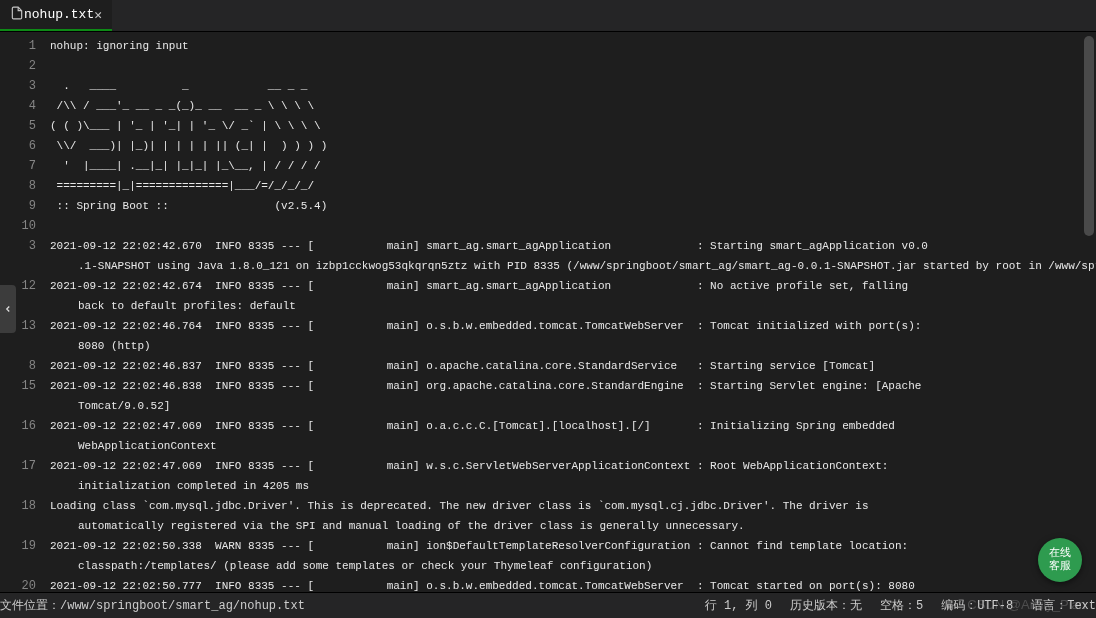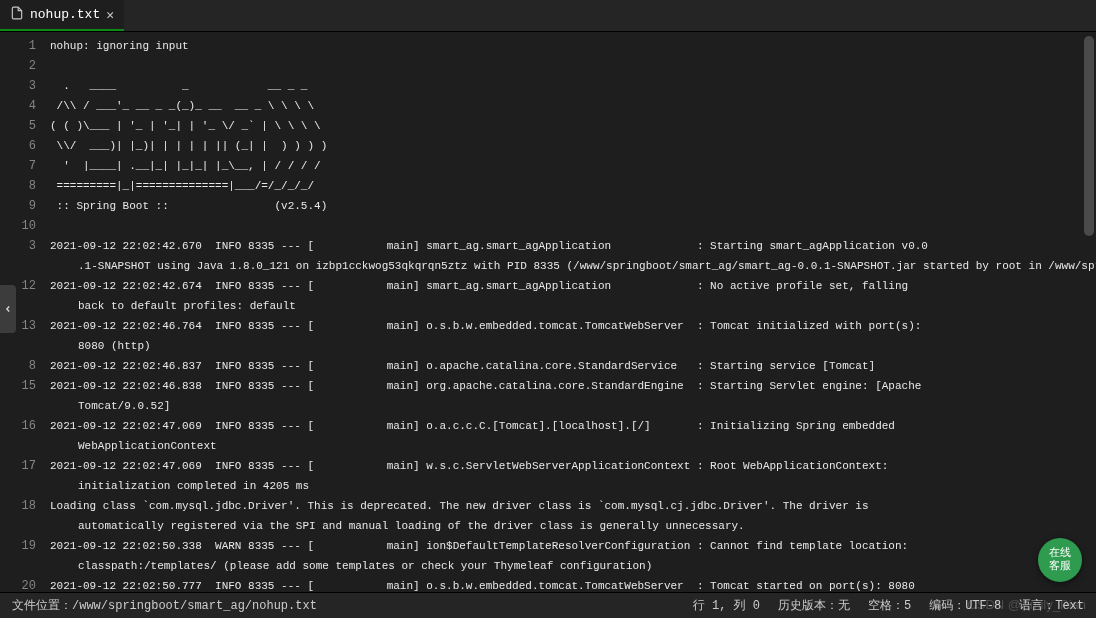--- a/index.html
+++ b/index.html
@@ -18,21 +18,20 @@
     background: #252526;
     display: flex;
     border-bottom: 1px solid #000;
   }
   .tab {
     display: flex;
     align-items: center;
     padding: 0 10px;
     background: #1e1e1e;
     color: #fff;
-    gap: 6px;
     border-bottom: 2px solid #0e8a16;
   }
   .tab .icon { color: #c5c5c5; }
   .tab .close { color: #c5c5c5; cursor: pointer; }
   .editor {
     display: flex;
     height: calc(100% - 32px - 26px);
     overflow: hidden;
     position: relative;
   }
@@ -73,21 +72,21 @@
     justify-content: center;
     color: #ddd;
     z-index: 5;
   }
   .status-bar {
     height: 26px;
     background: #252526;
     border-top: 1px solid #000;
     display: flex;
     align-items: center;
-    padding: 0 12px;
+    padding: 0 0;
     font-size: 12px;
     color: #cccccc;
     gap: 18px;
   }
   .status-bar .spacer { flex: 1; }
   .svc-btn {
     position: absolute;
     right: 14px;
     bottom: 36px;
     width: 44px;

